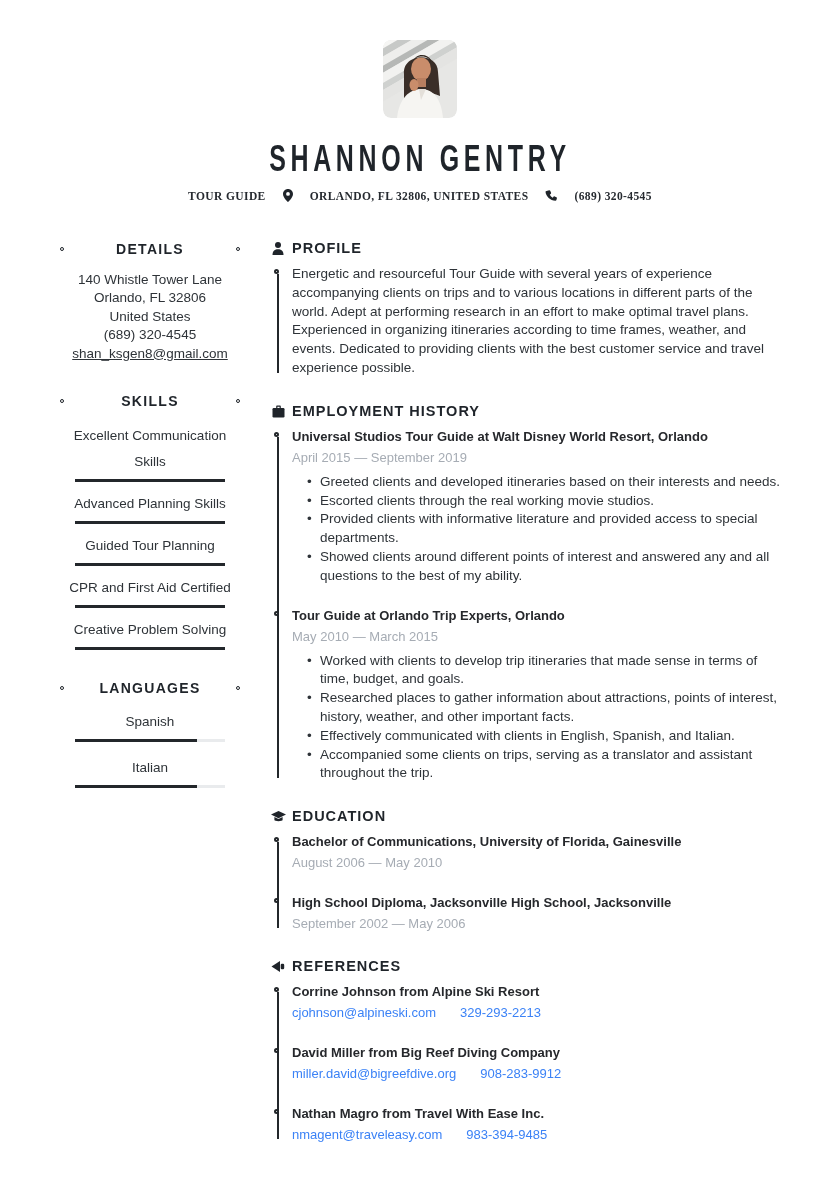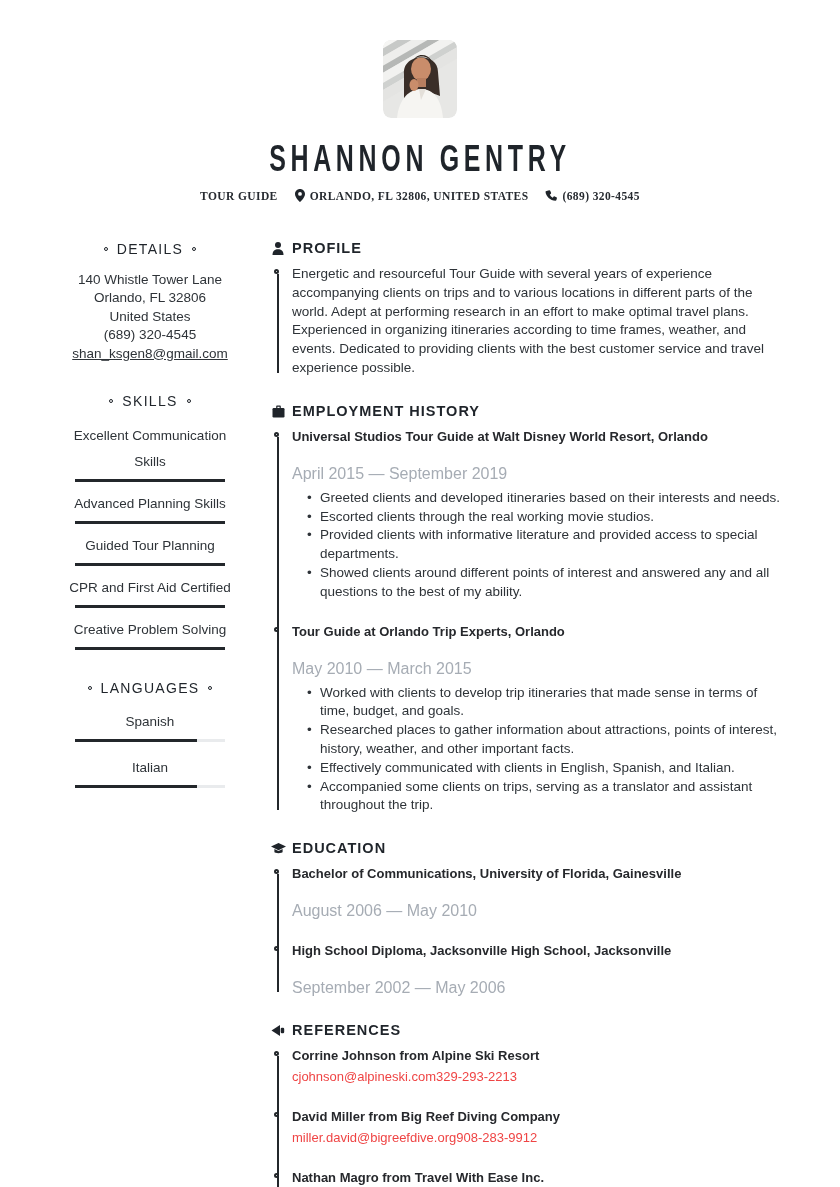--- a/index.html
+++ b/index.html
@@ -12,35 +12,35 @@
   .photo { width: 74px; height: 78px; border-radius: 8px; overflow: hidden; margin: 0 auto; }
   .name {
     margin: 22px 0 12px; font-size: 32px; font-weight: 700; letter-spacing: 6px;
     color: #1f242a; transform: scale(0.78, 1.18); transform-origin: center;
     white-space: nowrap;
   }
   .contact-line {
     display: flex; justify-content: center; align-items: flex-end; gap: 17px;
     font-size: 11.5px; font-weight: 700; letter-spacing: 0.4px; color: #262a30; font-family: Liberation Serif, serif;
   }
-  .contact-item { display: flex; align-items: center; gap: 5px; }
+  .contact-item { display: flex; align-items: center; gap: 17px; }
   .contact-item svg { display: block; }
 
   
   .columns {
     display: grid; grid-template-columns: 180px 1fr; column-gap: 24px;
     padding: 38px 50px 46px 60px; align-items: start;
   }
 
   
   .sidebar { text-align: center; font-size: 13.5px; line-height: 18.5px; color: #2e3338; }
   .side-section { margin-bottom: 29px; }
   .side-heading {
-    display: flex; align-items: center; justify-content: center; gap: 9px;
-    font-size: 14px; font-weight: 400; letter-spacing: 1.3px; color: #1f242a;
+    display: flex; align-items: center; justify-content: space-between; gap: 9px;
+    font-size: 14px; font-weight: 700; letter-spacing: 1.3px; color: #1f242a;
     margin-bottom: 12px;
   }
   .ring { width: 4px; height: 4px; border: 1.5px solid #1f242a; border-radius: 50%; flex: 0 0 auto; }
   .email-link { color: #2e3338; text-decoration: underline; cursor: pointer; }
   .skill-item { margin-bottom: 9px; }
   .skill-label { display: block; line-height: 26px; margin-bottom: 4px; }
   .skill-bar { height: 3px; background: #e9ebed; margin: 0 15px; }
   .skill-fill { height: 3px; background: #23272b; }
   .lang-item { margin-bottom: 13px; margin-top: 12px; }
 
@@ -60,25 +60,25 @@
   .m-body { grid-column: 2; grid-row: 2; }
 
   .entry { position: relative; margin-bottom: 21px; }
   .entry:last-child { margin-bottom: 0; }
   .dot {
     position: absolute; left: -18.5px; top: 4px; width: 5px; height: 5px;
     background: #fff; border: 2px solid #23272b; border-radius: 50%;
   }
   .profile-text { font-size: 13.5px; line-height: 18.8px; }
   .entry-title { font-size: 13px; font-weight: 700; color: #26282c; line-height: 18px; }
-  .entry-dates { font-size: 16px; color: #a6acb4; line-height: 19px; margin-top: 18px; }
+  .entry-dates { font-size: 13px; color: #a6acb4; line-height: 19px; margin-top: 2px; }
   .bullets { margin: 6px 0 0; padding-left: 28px; list-style: none; }
   .bullets li { position: relative; font-size: 13.5px; line-height: 18.8px; }
   .bullets li::before { content: "\2022"; position: absolute; left: -13px; color: #2e3338; }
-  .ref-contact { display: flex; gap: 0; font-size: 13px; color: #ef4444; line-height: 19px; margin-top: 2px; }
+  .ref-contact { display: flex; gap: 24px; font-size: 13px; color: #3b82f6; line-height: 19px; margin-top: 2px; }
   .edu-entry { margin-bottom: 22px; }
 </style>
 </head>
 <body>
 
 <div class="page">
 
   <header>
     <div class="photo">
       <svg width="74" height="78" viewBox="0 0 74 78">

